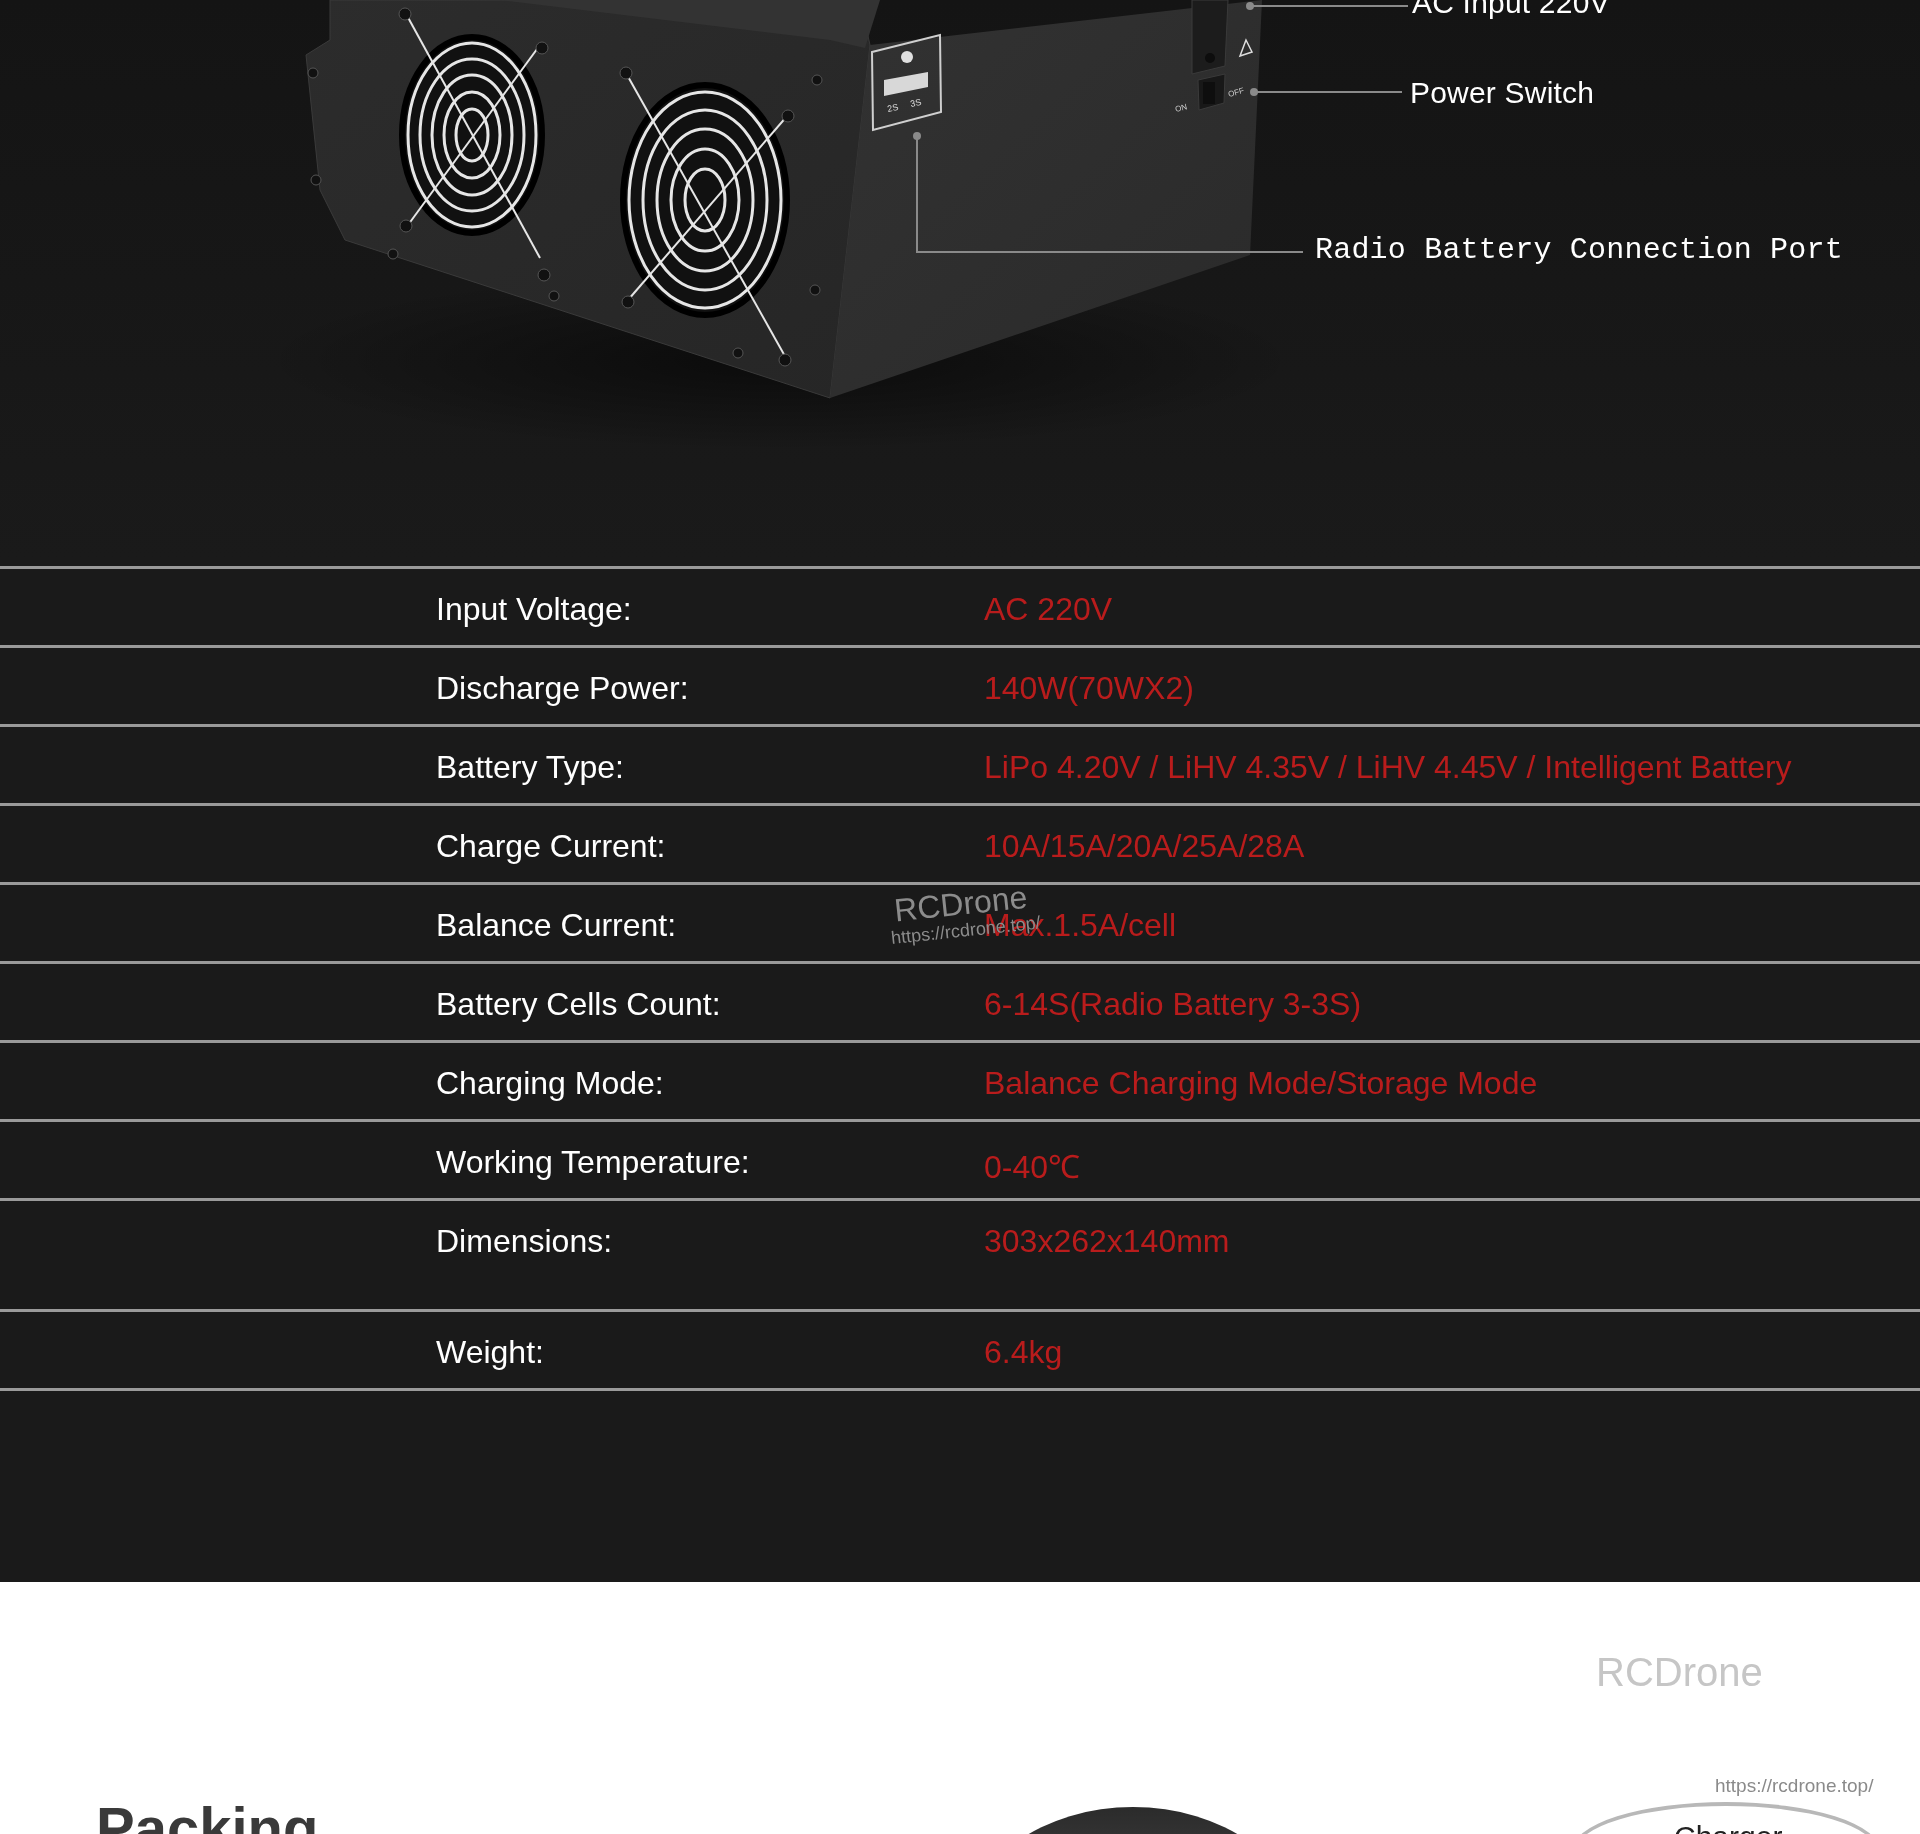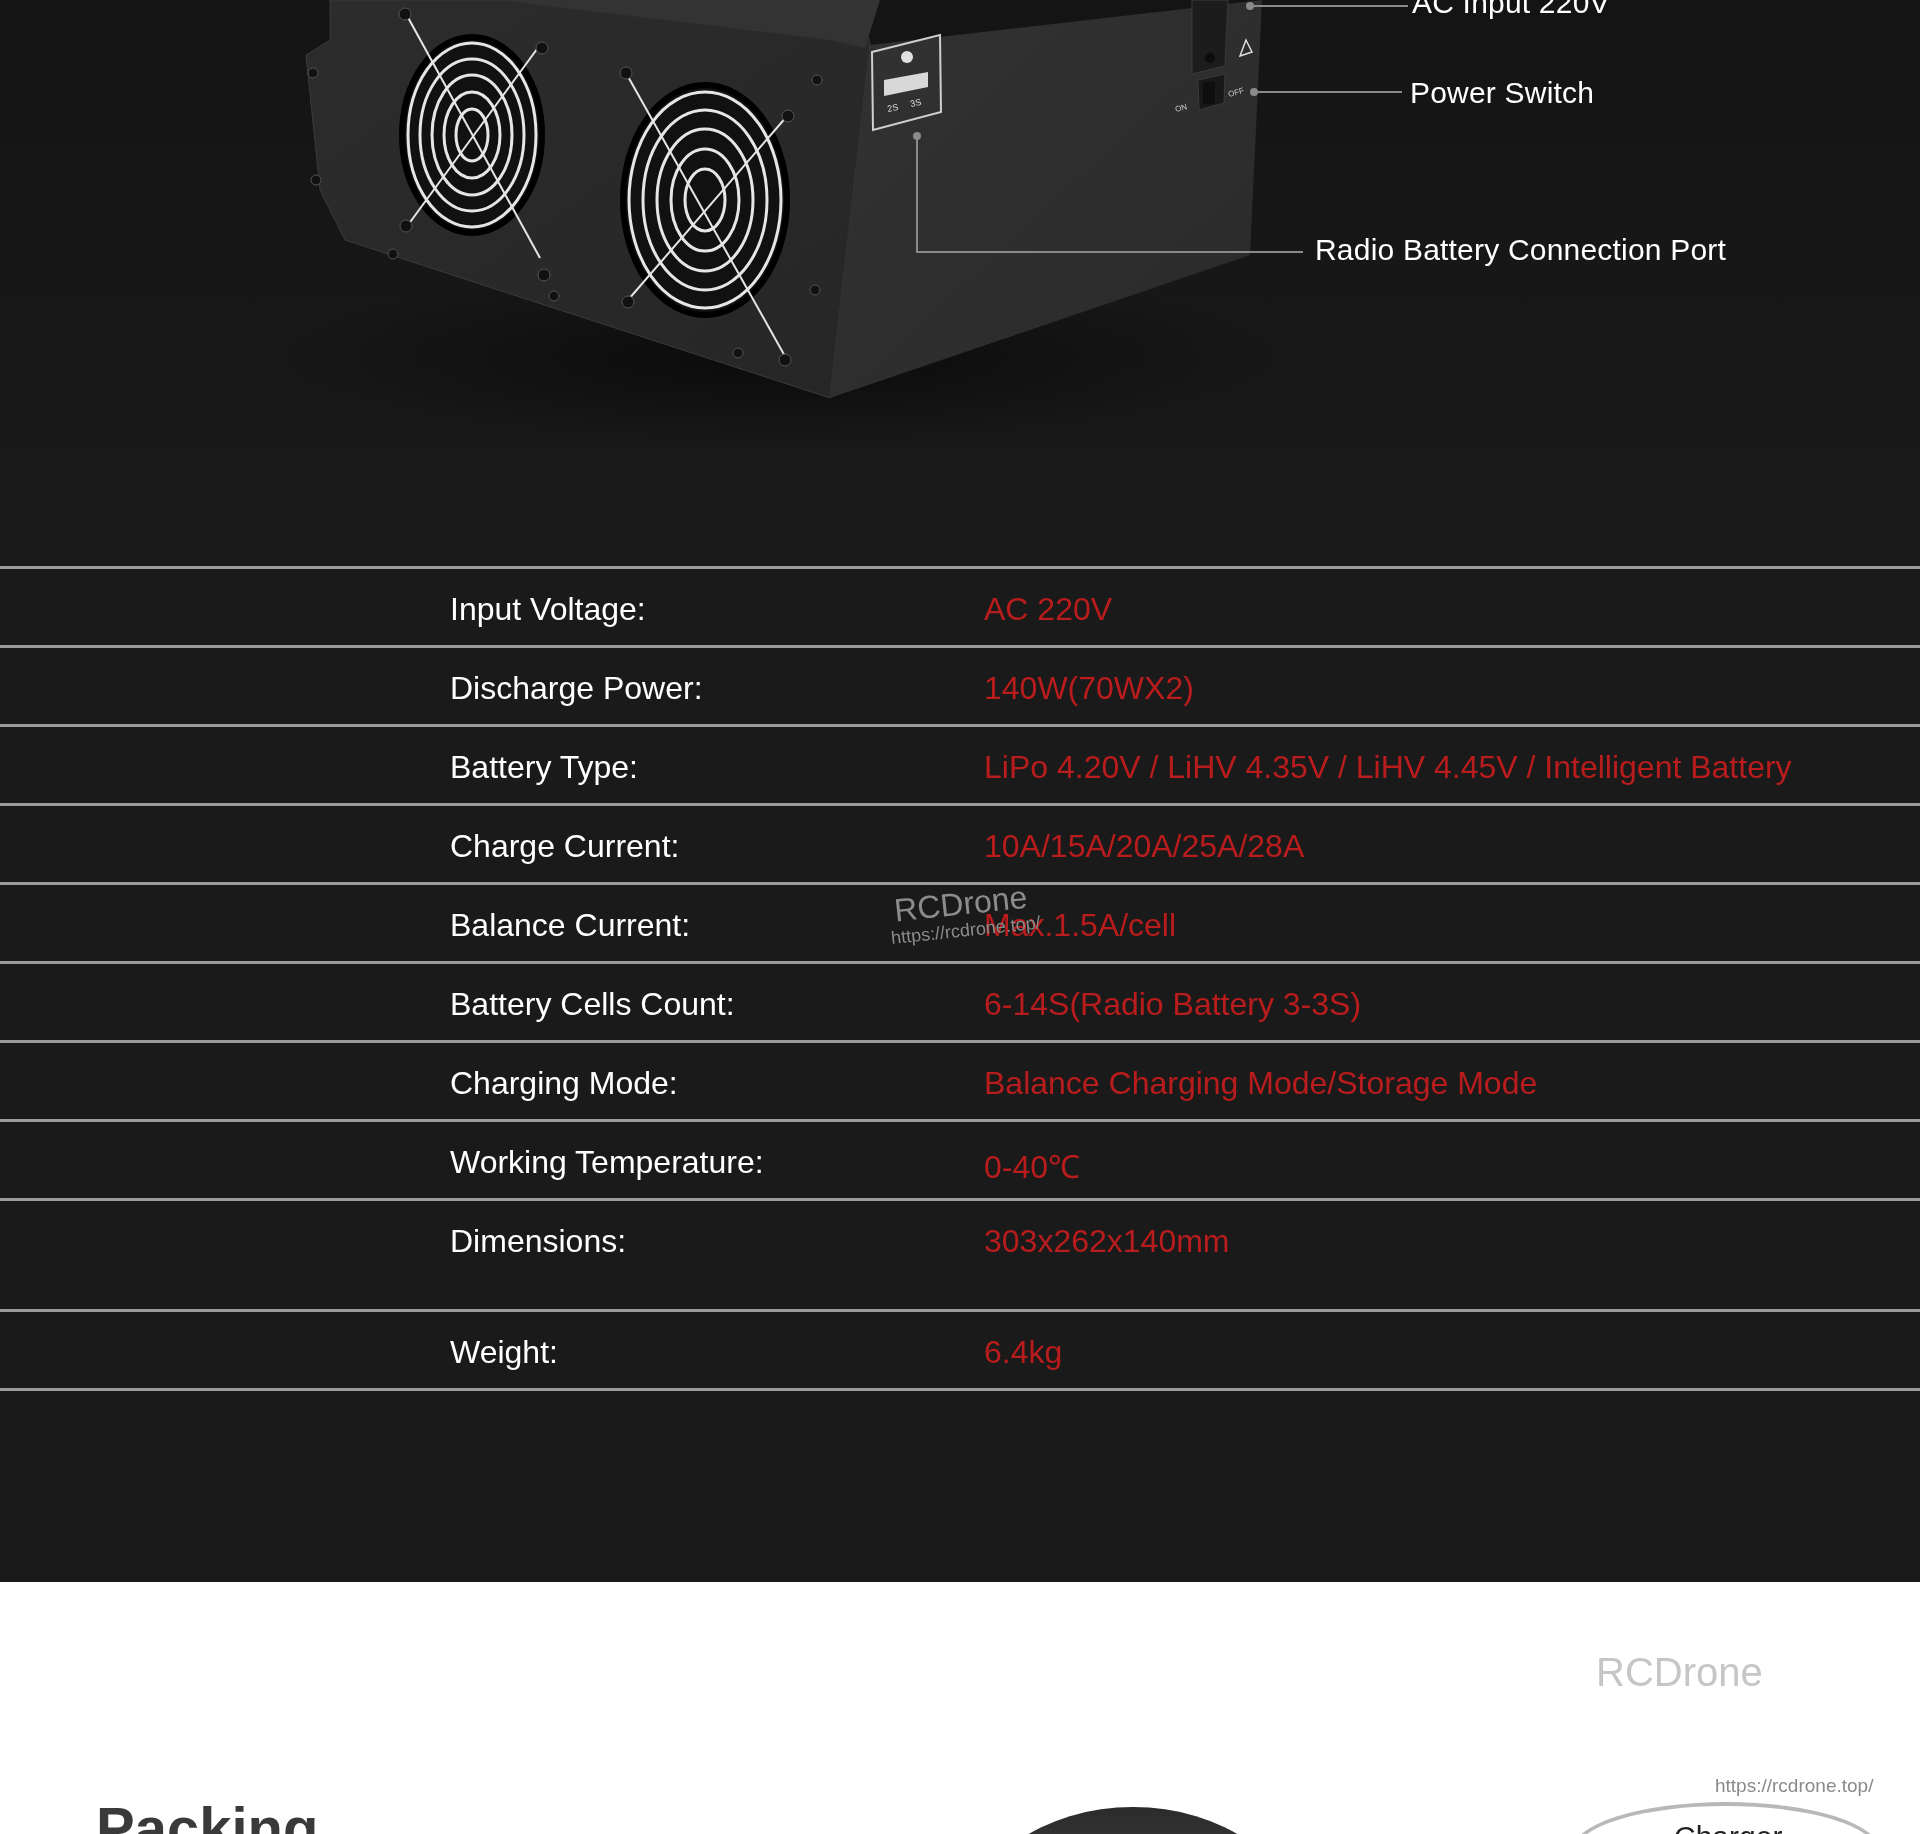--- a/index.html
+++ b/index.html
@@ -4,21 +4,21 @@
 <style>
   html, body { margin:0; padding:0; }
   body { width:1920px; height:1834px; overflow:hidden; background:#ffffff; font-family:"Liberation Sans", sans-serif; position:relative; }
   .dark { position:absolute; left:0; top:0; width:1920px; height:1582px; background:#1a1a1a; }
   .hero { position:absolute; left:0; top:0; width:1920px; height:560px; background:linear-gradient(#141414, #1a1a1a); }
   .hero svg { position:absolute; left:0; top:0; }
   .callout { position:absolute; color:#ffffff; font-size:30px; white-space:nowrap; letter-spacing:0.2px; }
   .spec-table { position:absolute; left:0; top:566px; width:1920px; }
   .spec-row { position:relative; height:76px; border-top:3px solid #9a9a9a; }
   .spec-row.last { border-bottom:3px solid #9a9a9a;margin-top:32px; }
-  .spec-label { position:absolute; left:450px; top:22px; color:#ffffff; font-size:32px; white-space:nowrap; }
+  .spec-label { position:absolute; left:436px; top:22px; color:#ffffff; font-size:32px; white-space:nowrap; }
   .spec-value { position:absolute; left:984px; top:22px; color:#b91c1c; font-size:32px; white-space:nowrap; }
   .wm-table { position:absolute; left:895px; top:885px; transform:rotate(-6deg); color:#8c8c8c; z-index:1; }
   .wm-table .wm-brand { font-size:32px; display:block; }
   .wm-table .wm-url { font-size:18px; display:block; margin-top:-2px; margin-left:-6px; }
   .white { position:absolute; left:0; top:1582px; width:1920px; height:252px; background:#ffffff; overflow:hidden; }
   .wm-white { position:absolute; left:1596px; top:68px; color:#c6c6c6; font-size:40px; }
   .packing { position:absolute; left:96px; top:212px; color:#3a3a3a; font-size:58px; font-weight:bold; }
   .url-mark { position:absolute; left:1715px; top:193px; color:#8a8a8a; font-size:19px; }
   .oval { position:absolute; left:1572px; top:220px; width:300px; height:90px; border:4px solid #b8b8b8; border-radius:50%; }
   .oval-label { position:absolute; left:98px; top:14px; font-size:30px; color:#222; }
@@ -118,21 +118,21 @@
       <circle cx="1250" cy="6" r="4" stroke="none"></circle>
       <line x1="1250" y1="6" x2="1408" y2="6"></line>
       <circle cx="1254" cy="92" r="4" stroke="none"></circle>
       <line x1="1254" y1="92" x2="1402" y2="92"></line>
       <circle cx="917" cy="136" r="4" stroke="none"></circle>
       <polyline points="917,136 917,252 1303,252" fill="none"></polyline>
     </g>
   </svg>
   <div class="callout" style="left:1412px; top:-14px;">AC Input 220V</div>
   <div class="callout" style="left:1410px; top:76px;text-align:center;">Power Switch</div>
-  <div class="callout" style="left:1315px; top:233px;">Radio Battery Connection Port</div>
+  <div class="callout" style="left:1315px; top:233px;font-family:Liberation Mono, monospace;">Radio Battery Connection Port</div>
 </div>
 
 <div class="spec-table">
   <div class="spec-row">
     <span class="spec-label">Input Voltage:</span>
     <span class="spec-value">AC 220V</span>
   </div>
   <div class="spec-row">
     <span class="spec-label">Discharge Power:</span>
     <span class="spec-value">140W(70WX2)</span>

